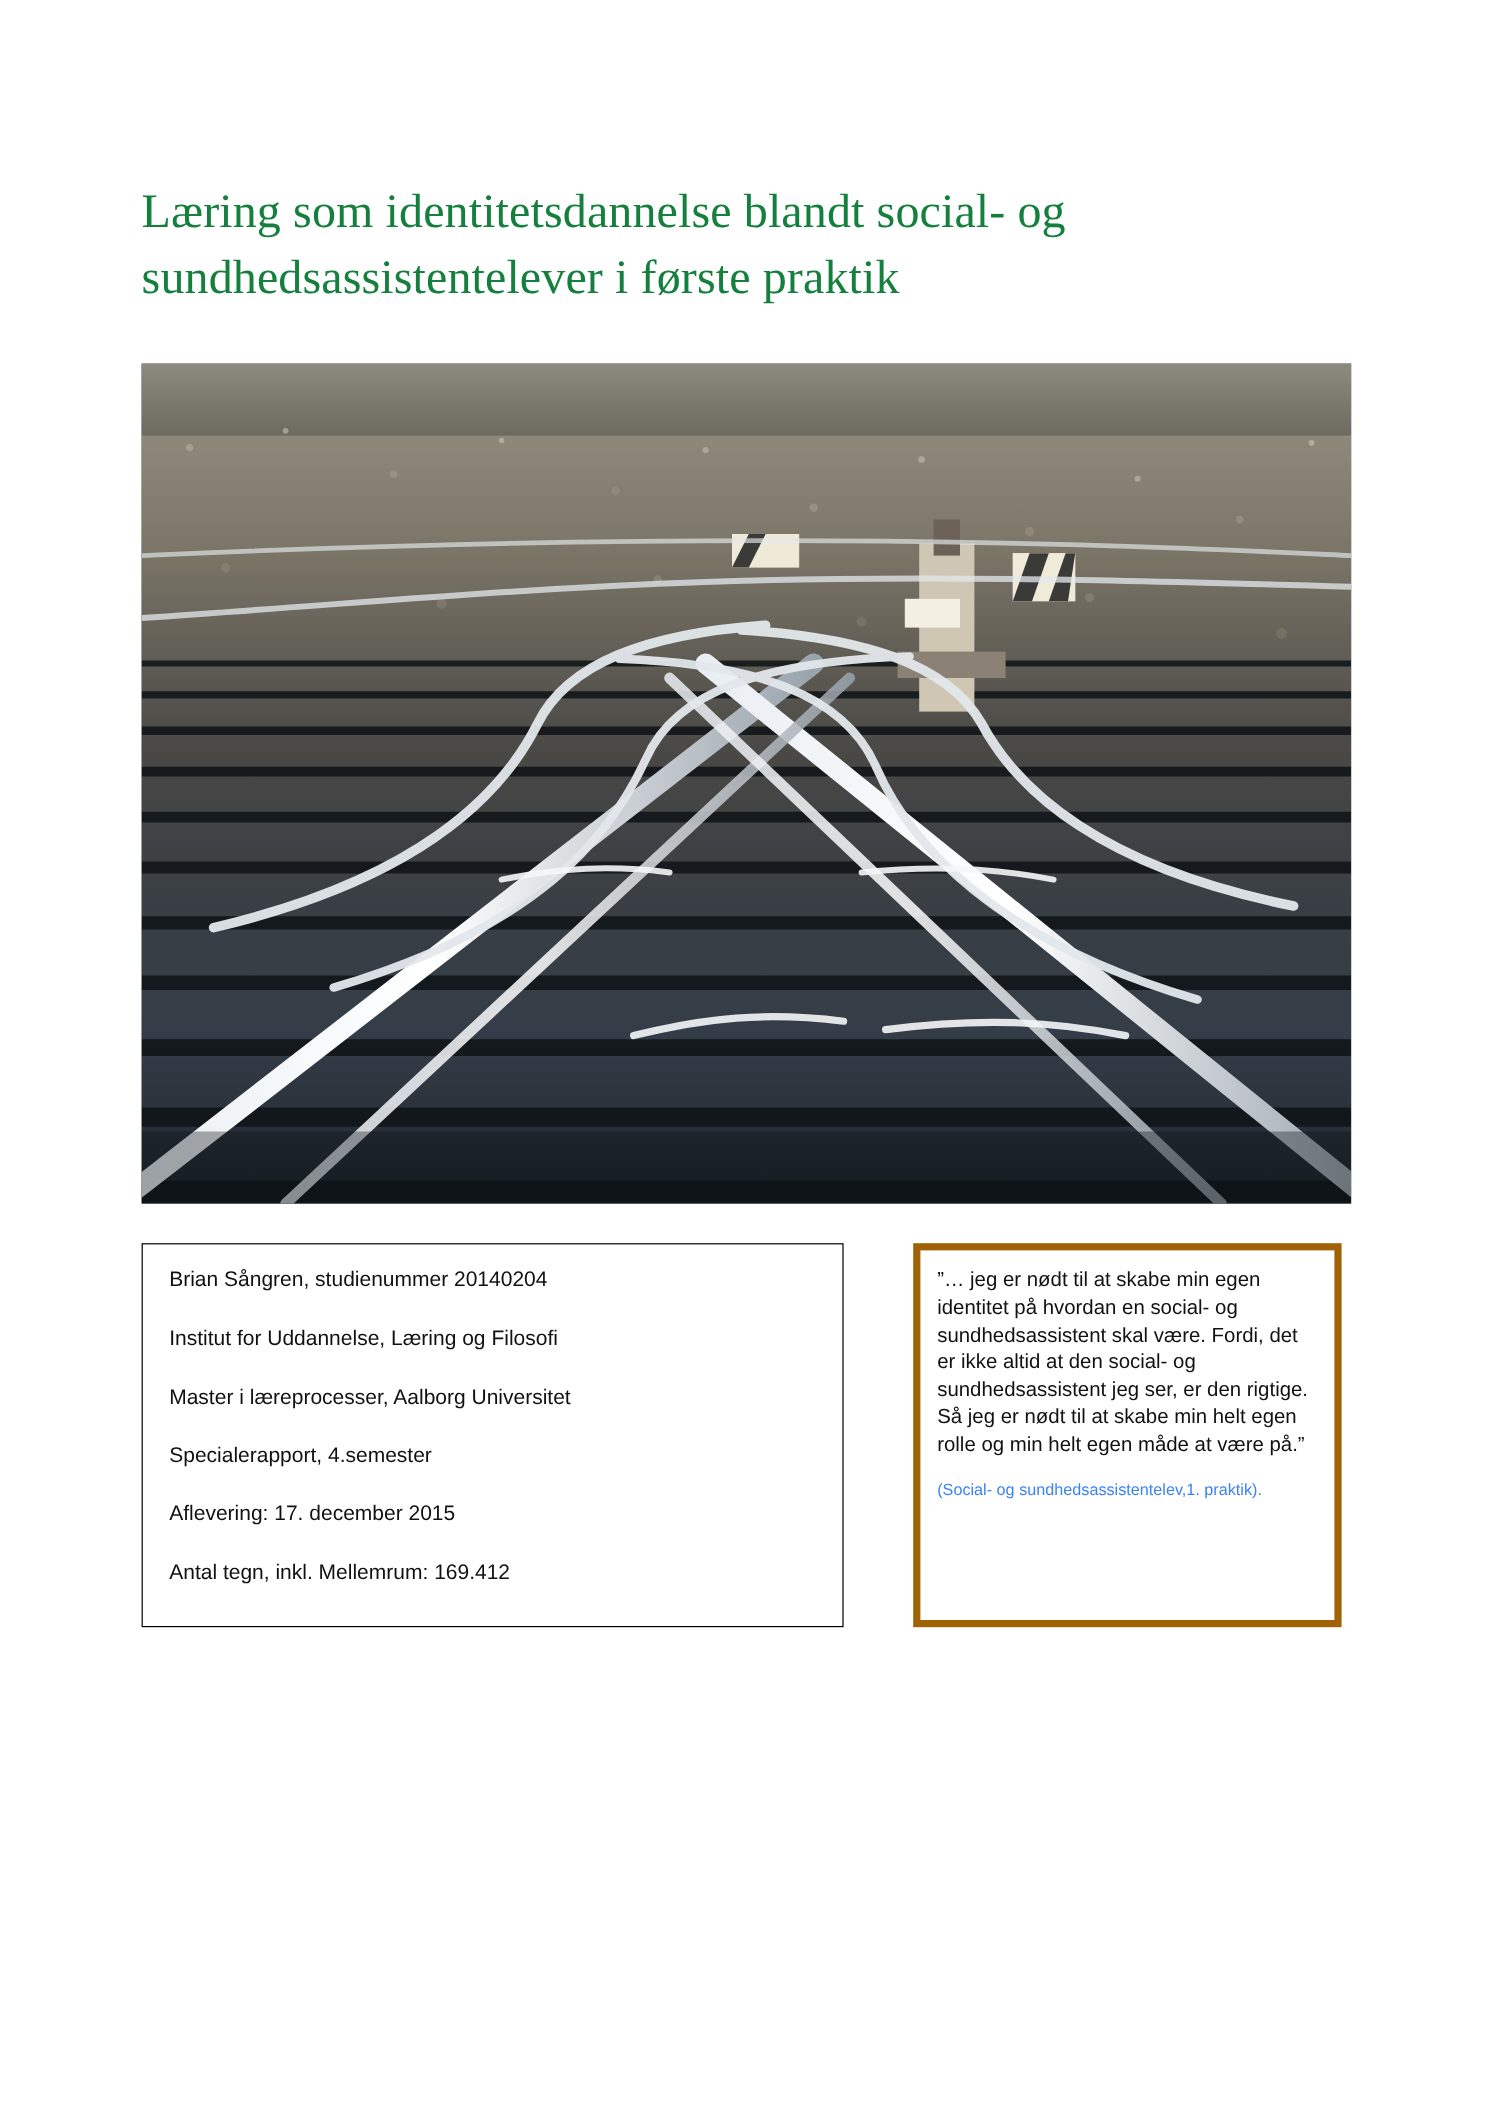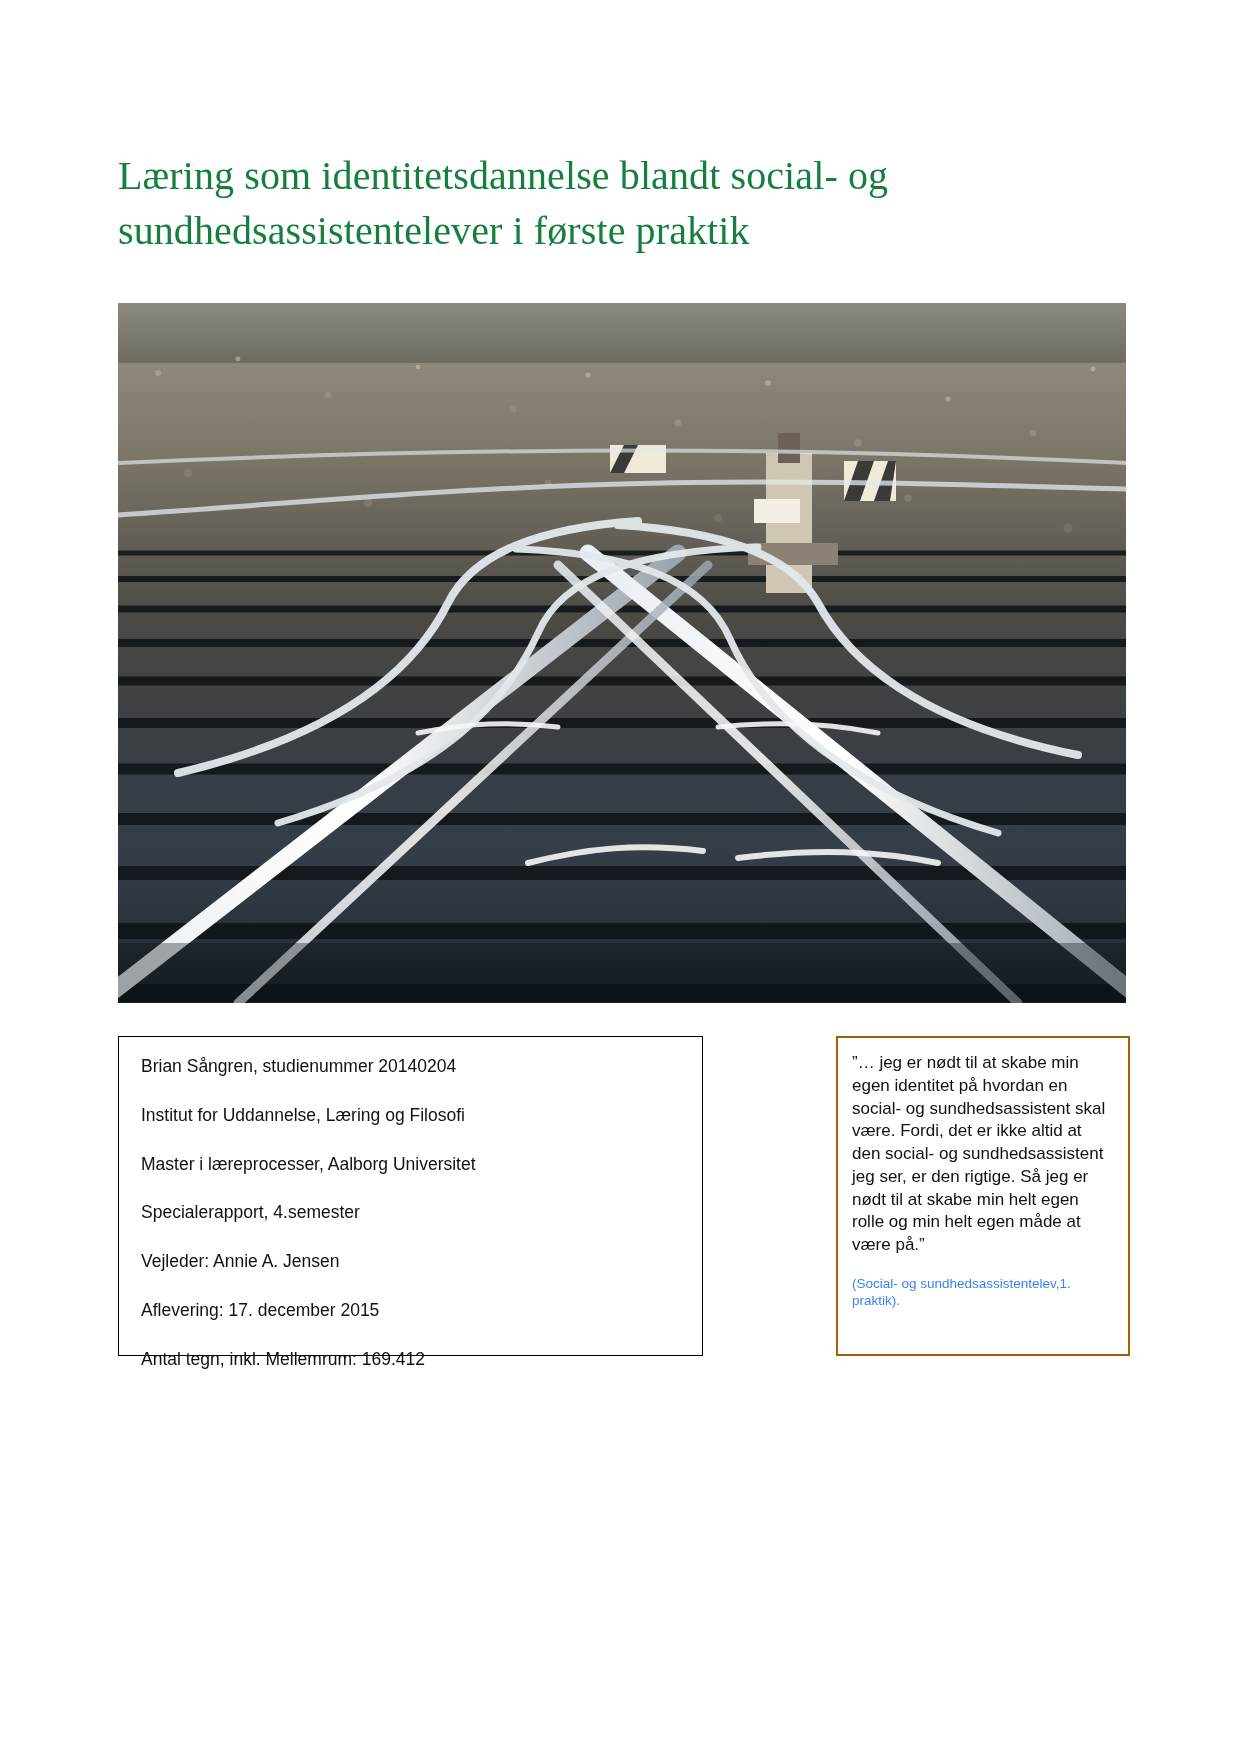--- a/index.html
+++ b/index.html
@@ -70,25 +70,25 @@
   .info-box p {
     margin: 0 0 26px 0;
     font-size: 17.5px;
     line-height: 1.3;
     color: #111111;
   }
   .info-box p:last-child { margin-bottom: 0; }
 
   .quote-box {
     position: absolute;
-    left: 836px;
+    left: 761px;
     top: 1036px;
-    width: 294px;
+    width: 357px;
     height: 320px;
-    border: 2px solid #a16207;
+    border: 6px solid #a16207;
     box-sizing: border-box;
     padding: 14px 14px 10px 14px;
   }
   .quote-box .quote-text {
     margin: 0;
     font-size: 17px;
     line-height: 1.34;
     color: #111111;
   }
   .quote-box .quote-source {
@@ -212,21 +212,20 @@
         <path d="M0 640 L1008 640 L1008 700 L0 700 Z" fill="#0b1014"></path>
       </g>
     </svg>
   </div>
 
   <div class="info-box">
     <p>Brian Sångren, studienummer 20140204</p>
     <p>Institut for Uddannelse, Læring og Filosofi</p>
     <p>Master i læreprocesser, Aalborg Universitet</p>
     <p>Specialerapport, 4.semester</p>
-    <p>Vejleder: Annie A.  Jensen</p>
     <p>Aflevering: 17. december 2015</p>
     <p>Antal tegn, inkl. Mellemrum: 169.412</p>
   </div>
 
   <div class="quote-box">
     <p class="quote-text">”… jeg er nødt til at skabe min egen identitet på hvordan en social- og sundhedsassistent skal være. Fordi, det er ikke altid at den social- og sundhedsassistent jeg ser, er den rigtige. Så jeg er nødt til at skabe min helt egen rolle og min helt egen måde at være på.”</p>
     <p class="quote-source">(Social- og sundhedsassistentelev,1. praktik).</p>
   </div>
 
 </div>

